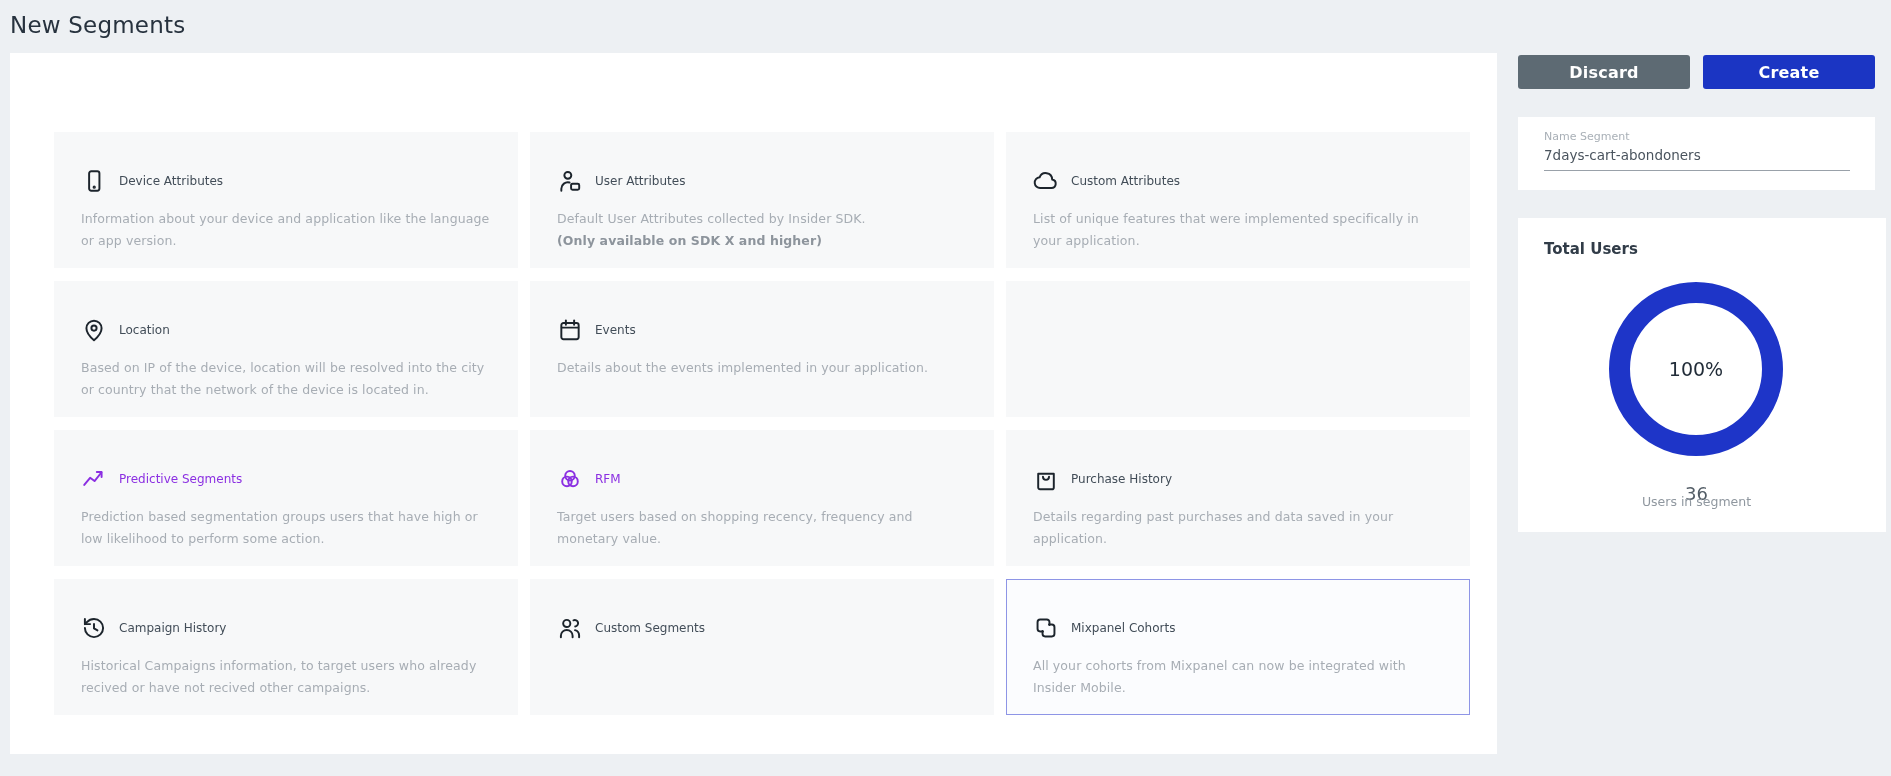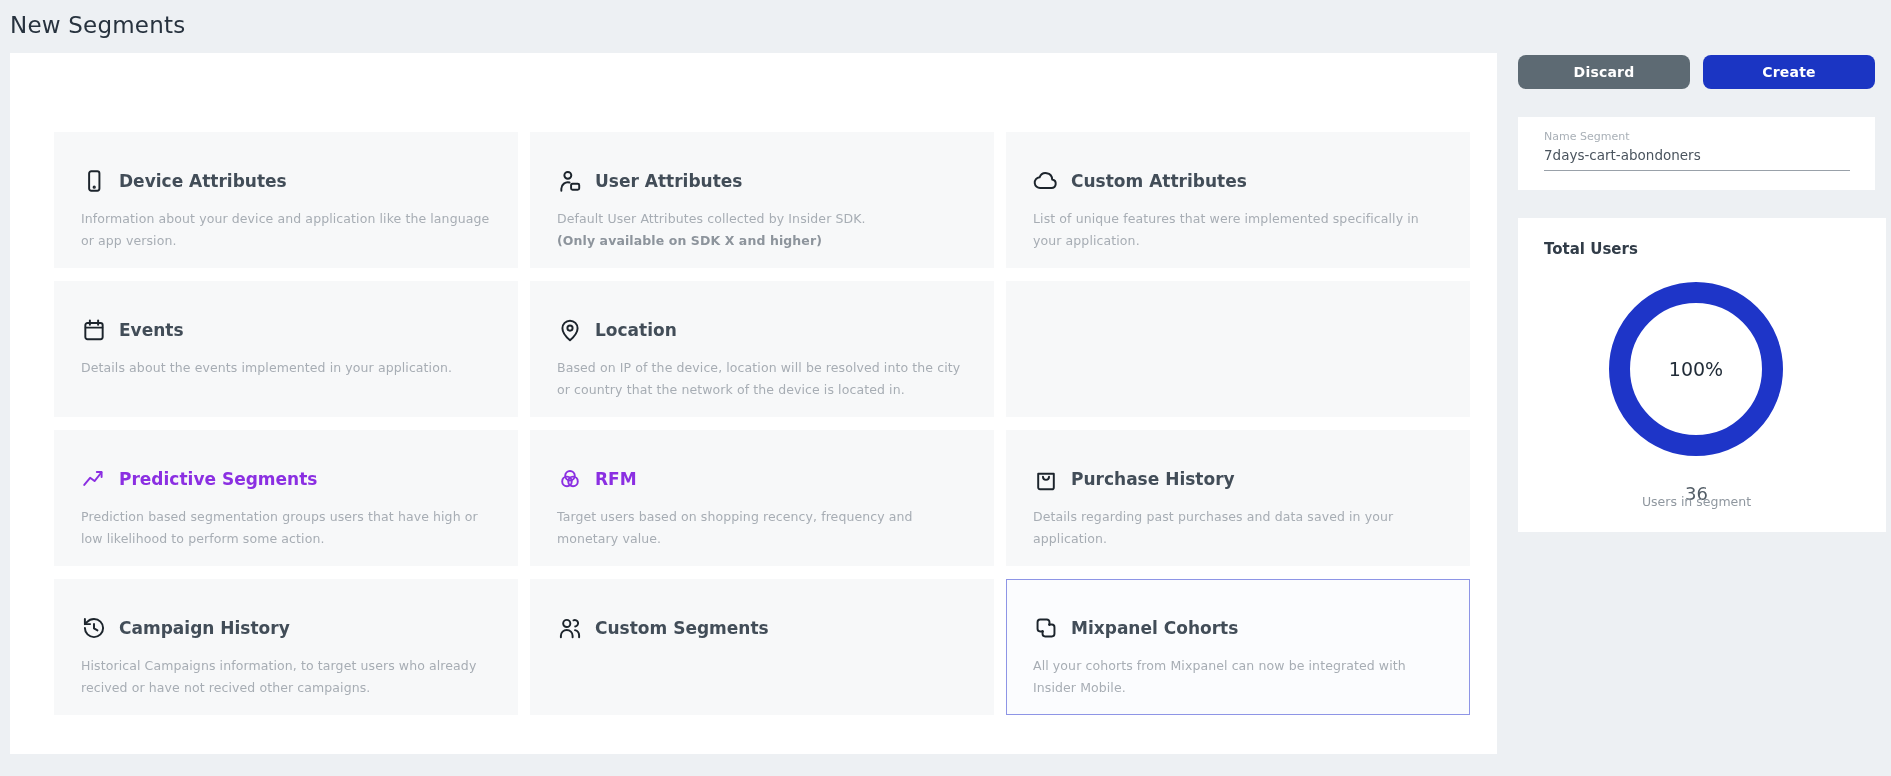--- a/index.html
+++ b/index.html
@@ -33,33 +33,33 @@
   .card {
     background:#f7f8f9;
     border:1px solid #f7f8f9;
     padding:34px 26px 0 26px;
     cursor:pointer;
   }
   .card.selected { background:#fbfcfe; border:1px solid #8e95e6; }
   .card-head { display:flex; align-items:center; gap:12px; height:28px; }
   .icon { width:26px; height:26px; display:inline-flex; align-items:center; justify-content:center; color:#1c242c; }
   .icon svg { width:26px; height:26px; }
-  .card-title { font-size:17px; font-weight:bold; color:#424d58; }
+  .card-title { font-size:12px; font-weight:normal; color:#424d58; }
   .card.accent .card-title, .card.accent .icon { color:#8b2fe2; }
   .card-desc {
     margin-top:13px; font-size:12.5px; color:#a7adb4;
     line-height:22px; max-width:412px; letter-spacing:.1px;
   }
   .card-desc2 { margin-top:0; font-weight:bold; color:#8d949c; }
 
   
   .btn {
     position:absolute; top:55px; height:34px; width:172px;
-    border:none; border-radius:8px; color:#ffffff;
-    font-family:inherit; font-size:14px; font-weight:bold; letter-spacing:.2px;
+    border:none; border-radius:3px; color:#ffffff;
+    font-family:inherit; font-size:16px; font-weight:bold; letter-spacing:.2px;
     cursor:pointer;
   }
   .btn-discard { left:1518px; background:#5d6a73; }
   .btn-create  { left:1703px; background:#1b35c3; }
 
   .name-card {
     position:absolute; left:1518px; top:117px; width:357px; height:73px;
     background:#ffffff;
   }
   .name-label {
@@ -141,45 +141,45 @@
           </span>
       <span class="card-title">Custom Attributes</span>
     </div>
     <div class="card-desc">List of unique features that were implemented specifically in your application.</div>
 
   </div>
       <div class="card">
     <div class="card-head">
       <span class="icon">
             <svg viewBox="0 0 24 24" fill="none" stroke="currentColor" stroke-width="1.8" stroke-linecap="round" stroke-linejoin="round">
+              <path d="M12 21.5s-7-5.9-7-11.1a7 7 0 0 1 14 0c0 5.2-7 11.1-7 11.1z"></path>
+              <circle cx="12" cy="10.2" r="2.4"></circle>
+            </svg>
+          </span>
+      <span class="card-title">Location</span>
+    </div>
+    <div class="card-desc">Based on IP of the device, location will be resolved into the city or country that the network of the device is located in.</div>
+
+  </div>
+      <div class="card">
+    <div class="card-head">
+      <span class="icon">
+            <svg viewBox="0 0 24 24" fill="none" stroke="currentColor" stroke-width="1.8" stroke-linecap="round" stroke-linejoin="round">
               <rect x="4" y="5.5" width="16" height="15" rx="2"></rect>
               <line x1="8.2" y1="3.2" x2="8.2" y2="7.2"></line>
               <line x1="15.8" y1="3.2" x2="15.8" y2="7.2"></line>
               <line x1="4.4" y1="9.8" x2="19.6" y2="9.8"></line>
             </svg>
           </span>
       <span class="card-title">Events</span>
     </div>
     <div class="card-desc">Details about the events implemented in your application.</div>
 
   </div>
       <div class="card">
-    <div class="card-head">
-      <span class="icon">
-            <svg viewBox="0 0 24 24" fill="none" stroke="currentColor" stroke-width="1.8" stroke-linecap="round" stroke-linejoin="round">
-              <path d="M12 21.5s-7-5.9-7-11.1a7 7 0 0 1 14 0c0 5.2-7 11.1-7 11.1z"></path>
-              <circle cx="12" cy="10.2" r="2.4"></circle>
-            </svg>
-          </span>
-      <span class="card-title">Location</span>
-    </div>
-    <div class="card-desc">Based on IP of the device, location will be resolved into the city or country that the network of the device is located in.</div>
-
-  </div>
-      <div class="card">
 
   </div>
       <div class="card accent">
     <div class="card-head">
       <span class="icon">
             <svg viewBox="0 0 24 24" fill="none" stroke="currentColor" stroke-width="1.8" stroke-linecap="round" stroke-linejoin="round">
               <path d="M3 17.5l5.4-6.6 4.1 3 6.3-7.9"></path>
               <polyline points="14.6 5.6 19 5.6 19 10.2"></polyline>
             </svg>
           </span>

